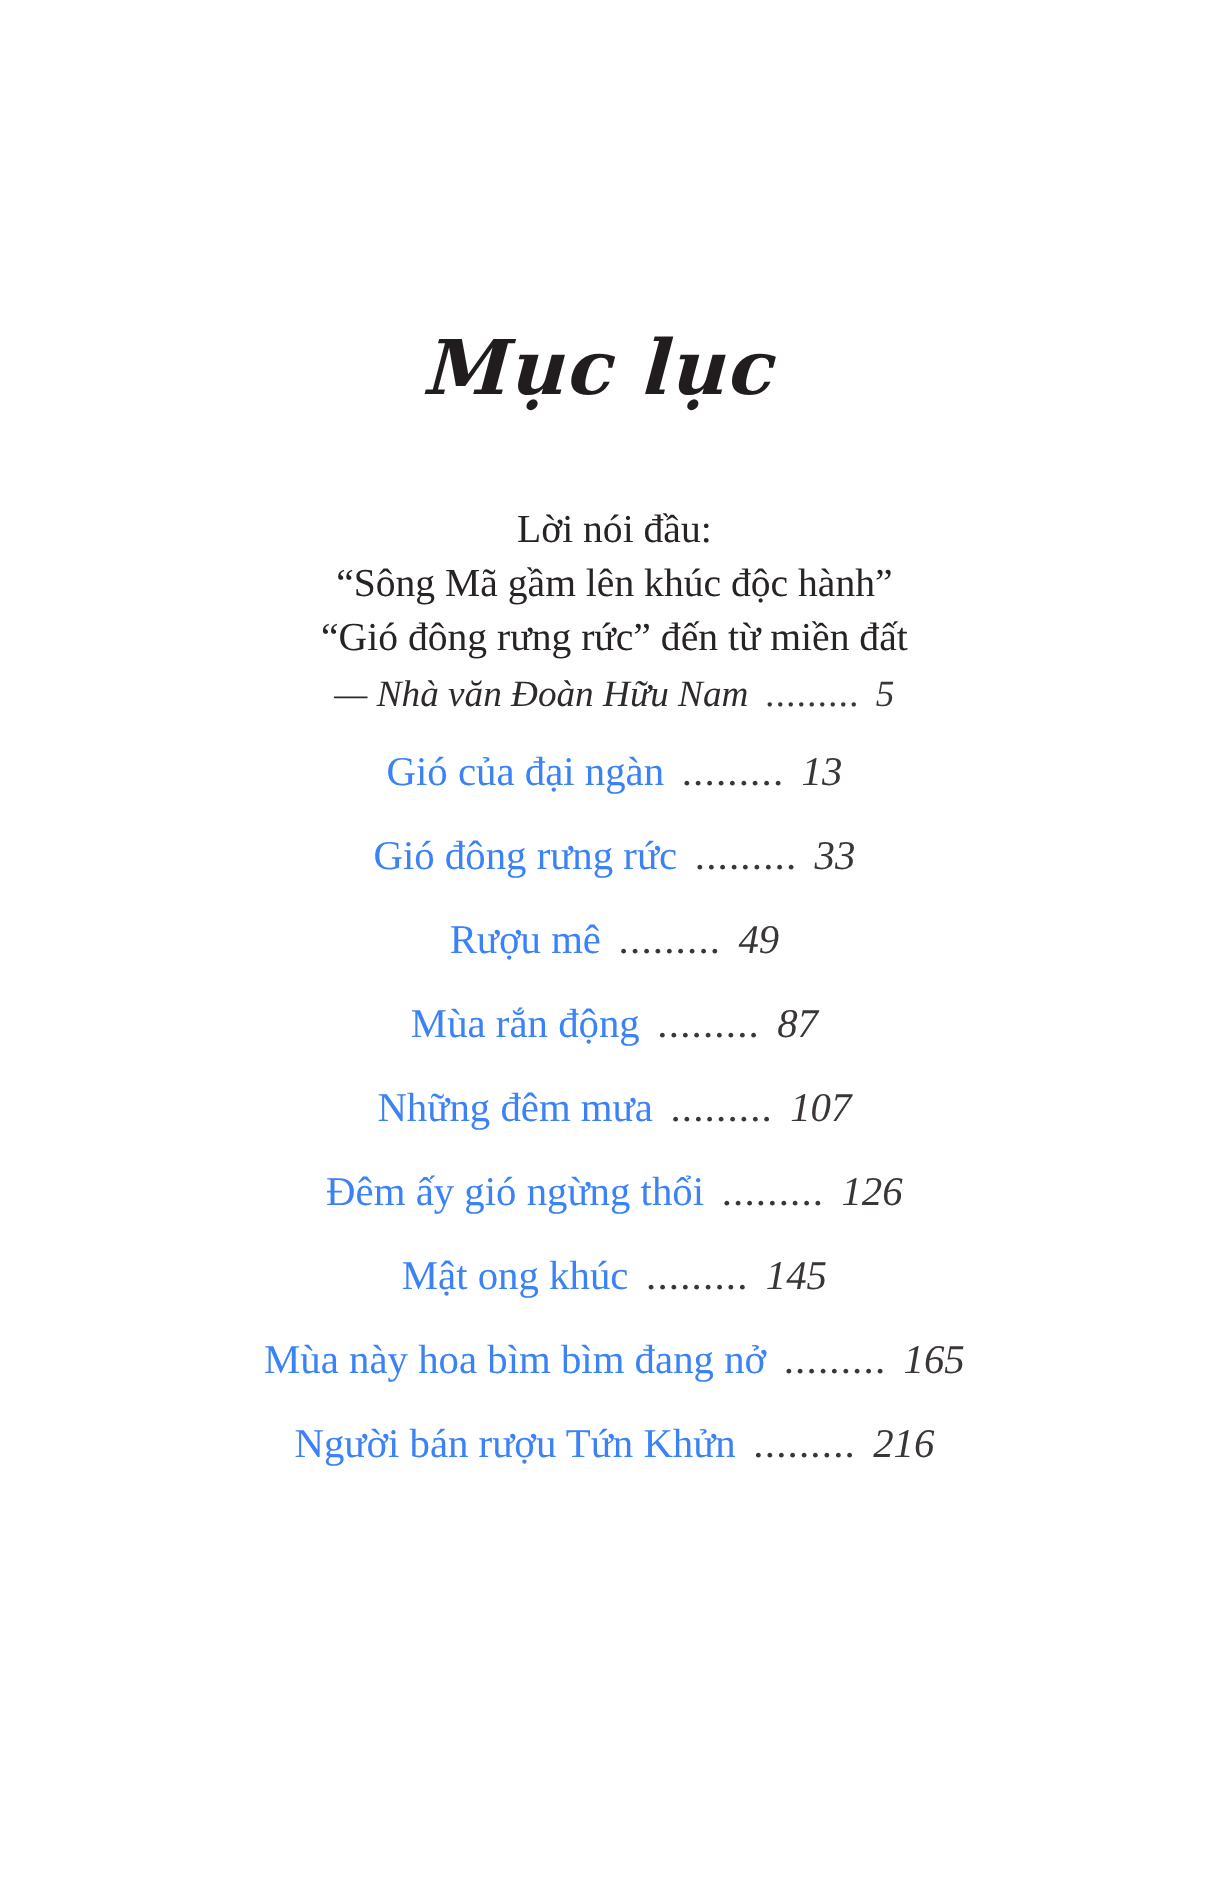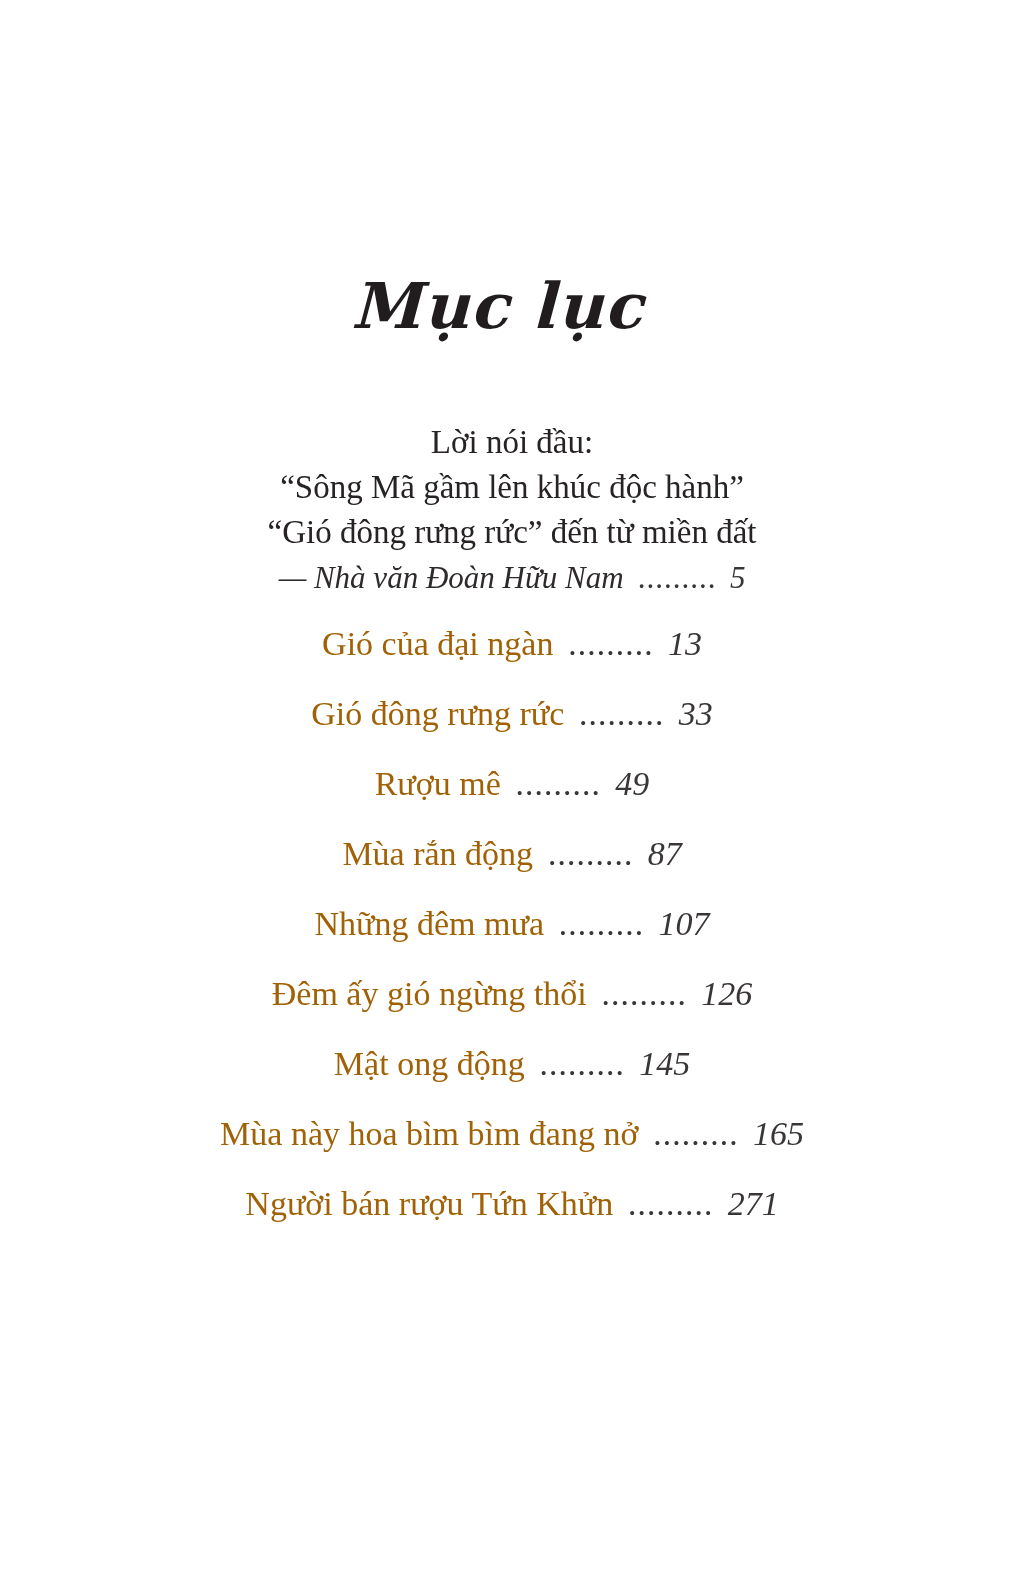--- a/index.html
+++ b/index.html
@@ -49,21 +49,21 @@
   .entries {
     margin-top: 26px;
   }
   .entry {
     font-size: 34px;
     line-height: 34px;
     margin-bottom: 36px;
     white-space: nowrap;
   }
   .entry-title {
-    color: #a16207;
+    color: #3b82f6;
   }
   .dots {
     font-style: italic;
     color: #3a3637;
     letter-spacing: 1px;
     margin-left: 7px;
     margin-right: 5px;
   }
   .pagenum {
     font-style: italic;
@@ -120,31 +120,31 @@
     <span class="pagenum">107</span>
   </div>
 
   <div class="entry">
     <span class="entry-title">Đêm ấy gió ngừng thổi</span>
     <span class="dots">.........</span>
     <span class="pagenum">126</span>
   </div>
 
   <div class="entry">
-    <span class="entry-title">Mật ong động</span>
+    <span class="entry-title">Mật ong khúc</span>
     <span class="dots">.........</span>
     <span class="pagenum">145</span>
   </div>
 
   <div class="entry">
     <span class="entry-title">Mùa này hoa bìm bìm đang nở</span>
     <span class="dots">.........</span>
     <span class="pagenum">165</span>
   </div>
 
   <div class="entry">
     <span class="entry-title">Người bán rượu Tứn Khửn</span>
     <span class="dots">.........</span>
-    <span class="pagenum">271</span>
+    <span class="pagenum">216</span>
   </div>
 </div>
 
 </div>
 
 </body></html>

